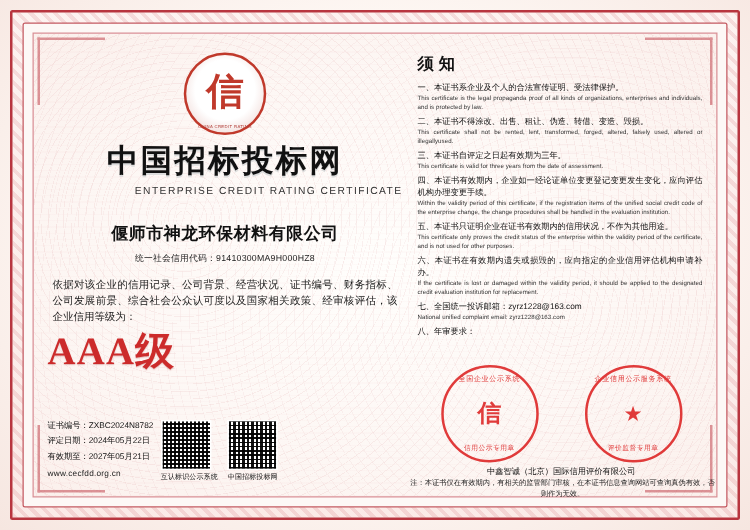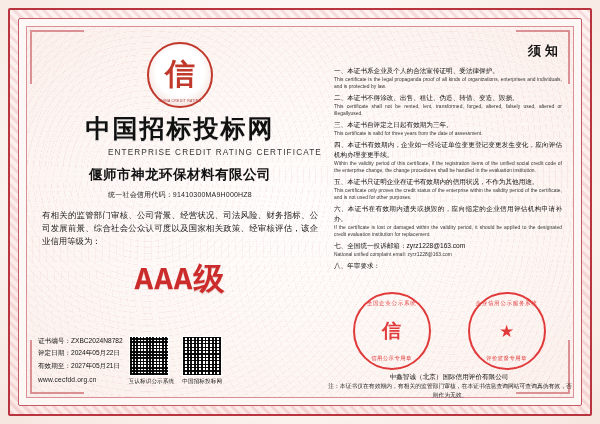--- a/index.html
+++ b/index.html
@@ -92,46 +92,45 @@
     color:#333;
     letter-spacing:1.15px;
     margin-top:3px;
   }
   .company{
     text-align:center;
     font-family:"DejaVu Serif", serif;
     font-weight:700;
     font-size:13.5px;
     color:#111;
-    margin-top:9px;
+    margin-top:21px;
     letter-spacing:.5px;
   }
   .credit-code{
     text-align:center;
     font-size:7px;
     color:#222;
     margin-top:6px;
     letter-spacing:.2px;
   }
   .desc{
     margin-top:9px;
     font-size:8.4px;
     line-height:1.55;
     color:#1a1a1a;
     text-align:justify;
     padding:0 4px;
   }
   .grade{
-    text-align:center;
-    font-family:Liberation Mono, monospace;
+    text-align:left;
+    font-family:Liberation Serif, serif;
     font-weight:700;
     font-size:31px;
     color:#cc2b2b;
     letter-spacing:1px;
-    margin-top:10px;
     text-shadow:0 1px 1px rgba(160,30,30,.28);
   }
   
   .meta-row{
     position:absolute;left:10px;bottom:10px;right:6px;
     display:flex;align-items:flex-end;gap:6px;
   }
   .meta{font-size:6.6px;line-height:1.85;color:#111;}
   .meta .line{white-space:nowrap;}
   .meta .site{color:#1a1a1a;letter-spacing:.2px;margin-top:2px;}
@@ -148,21 +147,21 @@
   }
   .qr.alt{
     background-image:
       repeating-linear-gradient(0deg,#111 0 1.2px, #fff 1.2px 3.4px),
       repeating-linear-gradient(90deg,#111 0 1.9px, #fff 1.9px 3.6px);
   }
   .qr-cap{font-size:5.6px;color:#111;margin-top:2px;letter-spacing:.1px;}
 
   
   .notice-title{
-    text-align:right;
+    text-align:left;
     font-family:"DejaVu Serif", serif;
     font-weight:700;
     font-size:13px;
     color:#111;
     letter-spacing:4px;
     margin-bottom:6px;
   }
   .notice-list{margin:0;padding:0;list-style:none;}
   .notice-list li{margin-bottom:3px;}
   .n-cn{font-size:6.6px;color:#111;line-height:1.5;text-align:justify;}
@@ -221,21 +220,21 @@
     <div class="left">
       <div class="emblem">
         <div class="glyph">信</div>
         <div class="ring-text">CHINA CREDIT RATING</div>
       </div>
 
       <div class="title-cn">中国招标投标网</div>
       <div class="title-en">ENTERPRISE CREDIT RATING CERTIFICATE</div>
       <div class="company">偃师市神龙环保材料有限公司</div>
       <div class="credit-code">统一社会信用代码：91410300MA9H000HZ8</div>
-      <div class="desc">有相关的监管部门审核、公司背景、经营状况、司法风险、财务指标、公司发展前景、综合社会公众认可度以及国家相关政策、经审核评估，该企业信用等级为：</div>
+      <div class="desc">依据对该企业的信用记录、公司背景、经营状况、证书编号、财务指标、公司发展前景、综合社会公众认可度以及国家相关政策、经审核评估，该企业信用等级为：</div>
       <div class="grade">AAA级</div>
 
       <div class="meta-row">
         <div class="meta">
           <div class="line">证书编号：ZXBC2024N8782</div>
           <div class="line">评定日期：2024年05月22日</div>
           <div class="line">有效期至：2027年05月21日</div>
           <div class="line site">www.cecfdd.org.cn</div>
         </div>
         <div class="qrs">

